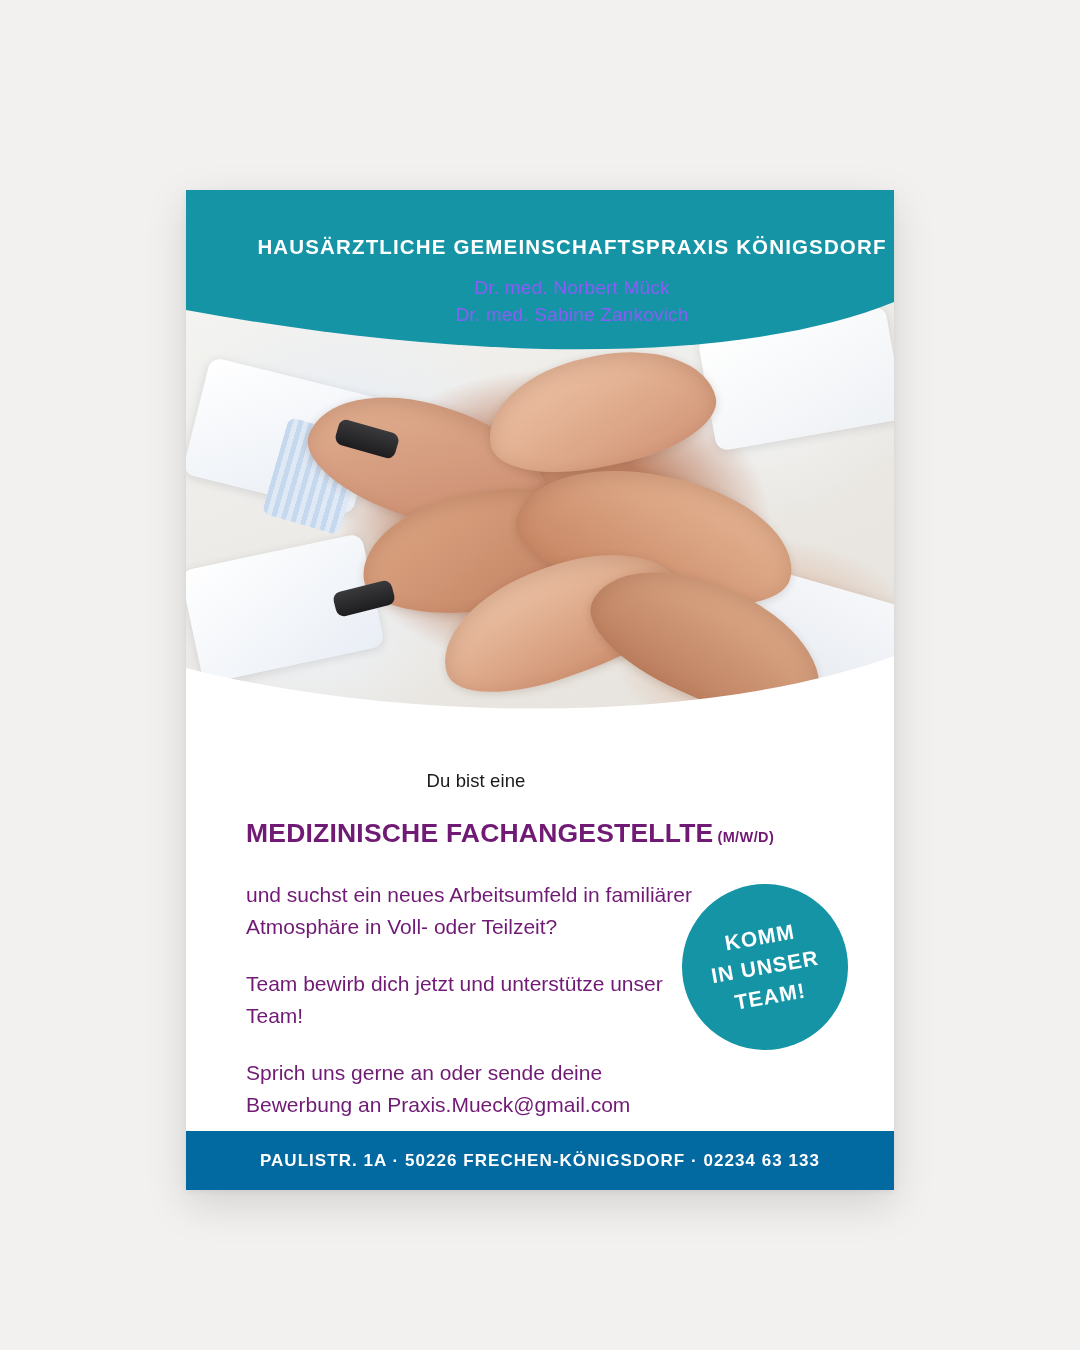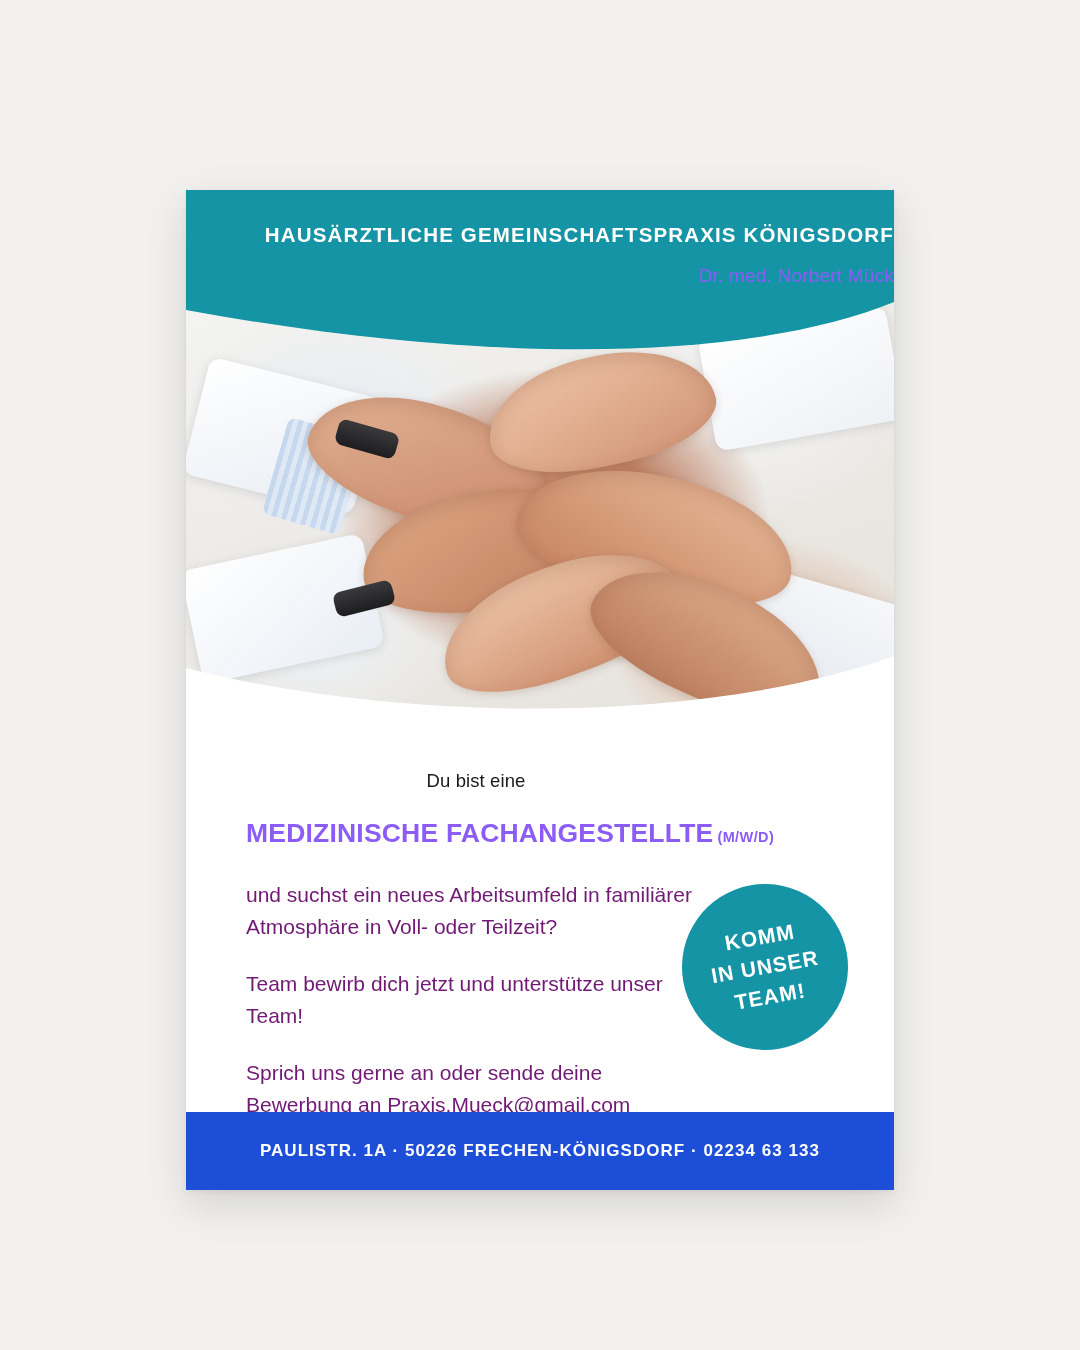--- a/index.html
+++ b/index.html
@@ -43,23 +43,24 @@
   }
   .header svg {
     position: absolute;
     left: 0;
     top: 0;
     display: block;
   }
   .header-text {
     position: absolute;
     left: 0;
-    top: 0;
-    width: 708px;
-    text-align: right;
+    top: 12px;
+    width: 708px;
+    text-align: center;
+    padding-left: 32px;
   }
   .practice-name {
     margin-top: 33px;
     color: #ffffff;
     font-size: 20.5px;
     font-weight: bold;
     letter-spacing: 1.15px;
     text-transform: uppercase;
   }
   .doctor-line {
@@ -163,21 +164,21 @@
   .kicker {
     font-size: 18.5px;
     letter-spacing: 0.1px;
     color: #1a1a1a;
     text-align: center;
   }
   .job-title {
     margin-top: 26px;
     font-size: 26.5px;
     font-weight: bold;
-    color: #8b5cf6;
+    color: #701a75;
     letter-spacing: 0.2px;
     white-space: nowrap;
   }
   .job-title .mwd {
     font-size: 14.5px;
     letter-spacing: 0.4px;
     margin-left: 4px;
   }
   .para {
     margin-top: 25px;
@@ -208,22 +209,22 @@
     font-size: 21px;
     text-align: center;
   }
 
   
   .footer {
     position: absolute;
     left: 0;
     bottom: 0;
     width: 708px;
-    height: 78px;
-    background: #1d4ed8;
+    height: 59px;
+    background: #0369a1;
     display: flex;
     align-items: center;
     justify-content: center;
   }
   .footer-text {
     color: #ffffff;
     font-size: 17px;
     font-weight: bold;
     letter-spacing: 1.05px;
     text-transform: uppercase;
@@ -259,20 +260,21 @@
     </div>
 
     <div class="header">
       <svg width="708" height="175" viewBox="0 0 708 175">
         <path d="M0,0 L708,0 L708,112 C560,172 300,175 0,120 Z" fill="#1594a6"></path>
       </svg>
       <div class="header-text">
         <div class="practice-name">HAUSÄRZTLICHE GEMEINSCHAFTSPRAXIS KÖNIGSDORF</div>
         <div class="doctors">
           <div class="doctor-line">Dr. med. Norbert Mück</div>
+          <div class="doctor-line">Dr. med. Sabine Zankovich</div>
         </div>
       </div>
     </div>
 
     <div class="body-copy">
       <div class="kicker">Du bist eine</div>
       <div class="job-title">
         <span>MEDIZINISCHE FACHANGESTELLTE</span><span class="mwd">(M/W/D)</span>
       </div>
       <p class="para p1">und suchst ein neues Arbeitsumfeld in familiärer Atmosphäre in Voll- oder Teilzeit?</p>

